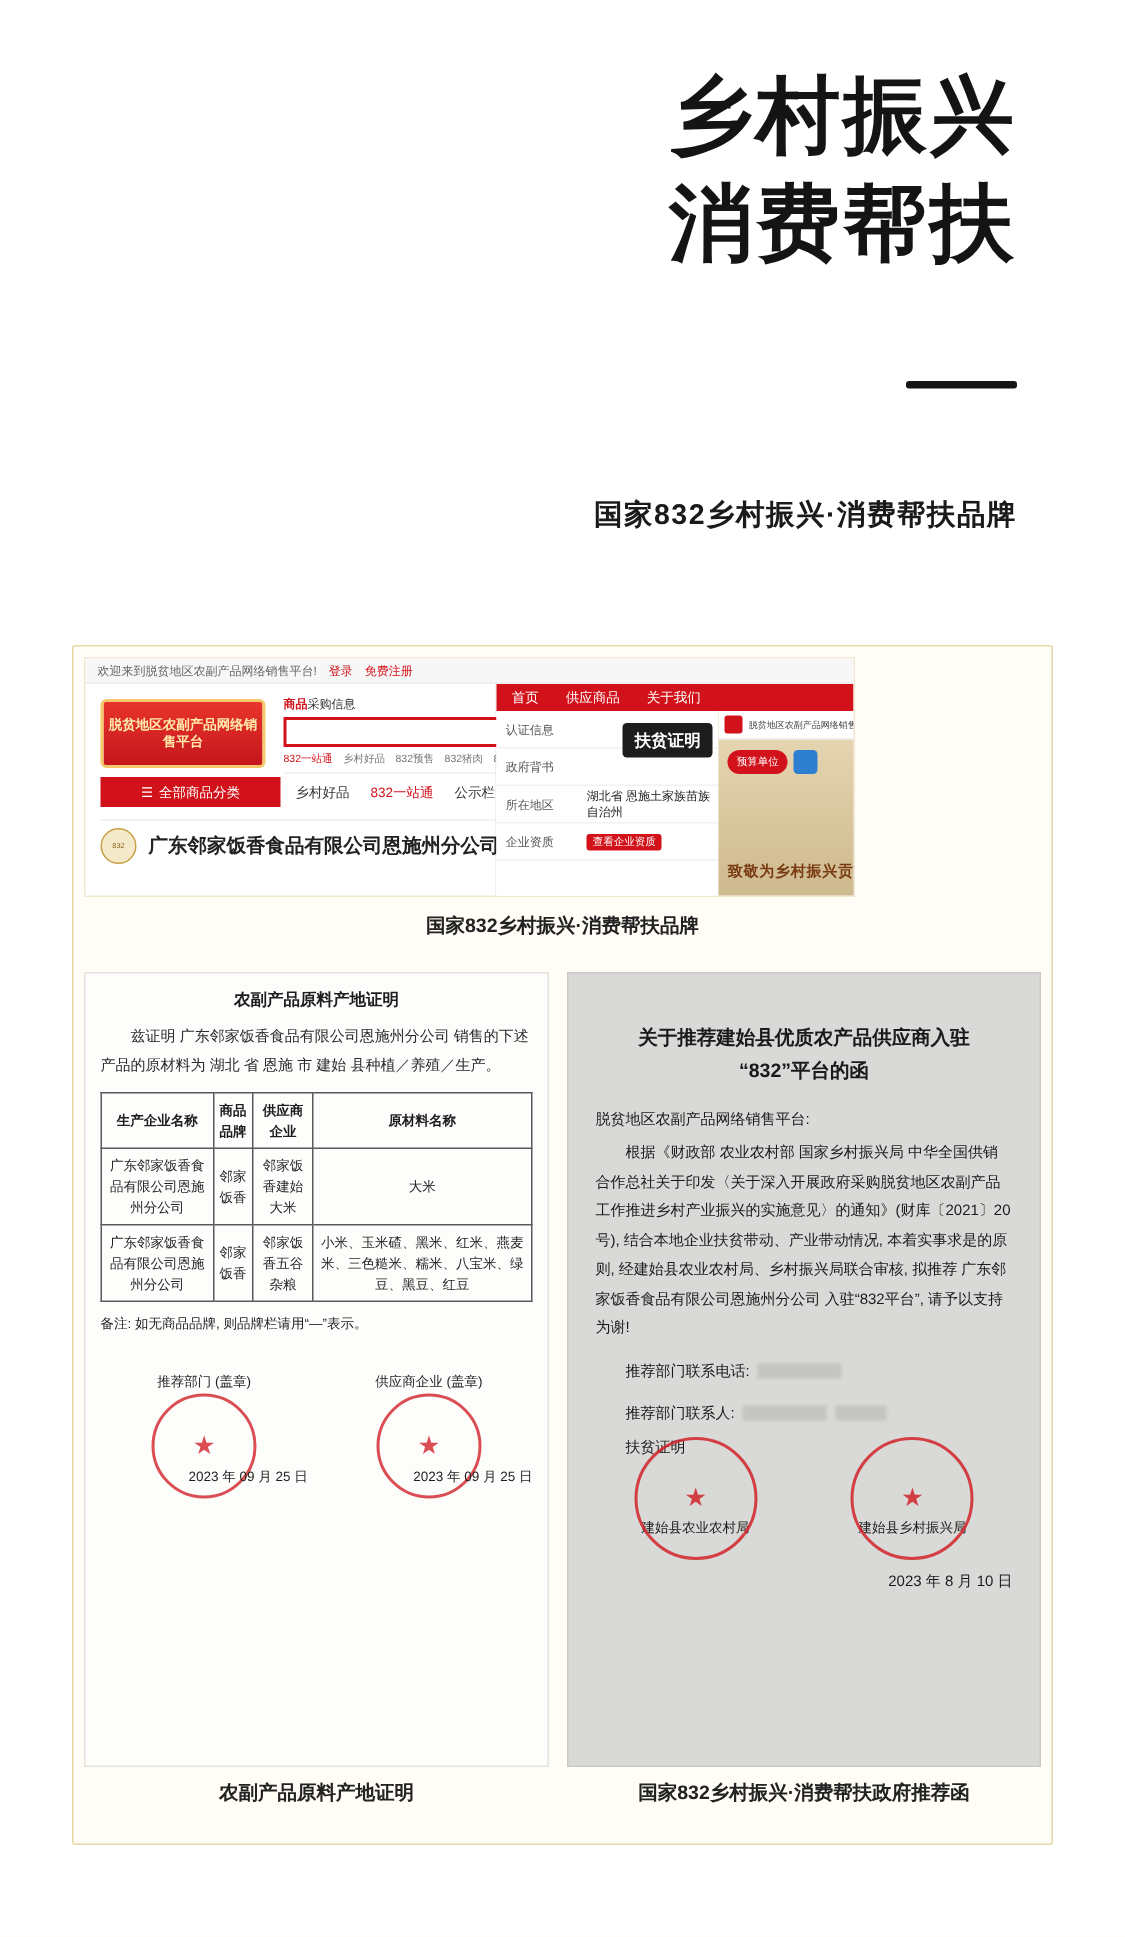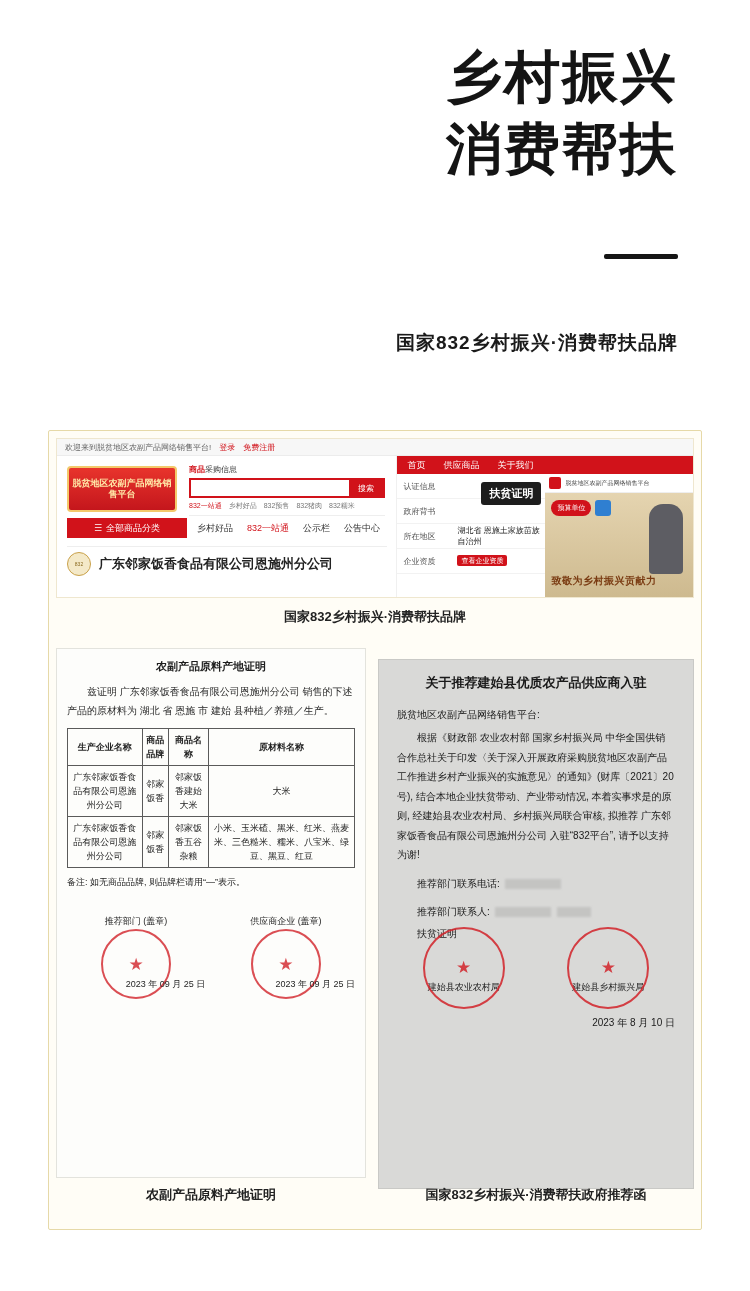--- a/index.html
+++ b/index.html
@@ -41,21 +41,21 @@
     width:654px;height:800px;
     border:1px solid #e6d9a8;
     background:#fffdf6;
     box-sizing:border-box;
     border-radius:2px;
   }
 
   
   .shot{
     position:absolute;left:56px;top:438px;
-    width:638px;height:160px;
+    width:514px;height:160px;
     background:#fff;
     border:1px solid #efe7cf;
     box-sizing:border-box;
     overflow:hidden;
     font-size:9px;
   }
   .shot-topbar{
     height:16px;background:#f7f7f7;border-bottom:1px solid #ececec;
     display:flex;align-items:center;gap:8px;padding:0 8px;
     color:#666;font-size:8px;
@@ -204,21 +204,21 @@
     width:66px;height:66px;border-radius:50%;
     border:2px solid #d2232a;color:#d2232a;
     display:flex;align-items:center;justify-content:center;
     font-size:7px;opacity:.8;
   }
   .stamp .star{font-size:17px;color:#d2232a;}
 
   .doc-right{
     position:absolute;left:378px;top:648px;width:316px;height:530px;
     background:#d9d9d7;border:1px solid #c9c9c6;box-sizing:border-box;
-    padding:12px 18px;font-size:10px;color:#1a1a1a;margin-top:11px;
+    padding:32px 18px;font-size:10px;color:#1a1a1a;
   }
   .doc-right .rtitle{
     text-align:center;font-size:13px;font-weight:bold;line-height:22px;margin-bottom:14px;
   }
   .doc-right .lead{font-size:10px;margin-bottom:6px;}
   .doc-right .para{line-height:19.5px;text-indent:2em;font-size:10px;}
   .doc-right .contact{margin-top:10px;line-height:18px;text-indent:2em;}
   .redact{
     display:inline-block;height:10px;width:56px;background:#c4c4c2;
     vertical-align:middle;margin:0 2px;filter:blur(1px);
@@ -343,21 +343,21 @@
   <div class="cap cap-shot">国家832乡村振兴·消费帮扶品牌</div>
 
   <div class="doc-left">
     <div class="dtitle">农副产品原料产地证明</div>
     <div class="para">兹证明 广东邻家饭香食品有限公司恩施州分公司 销售的下述产品的原材料为 湖北 省 恩施 市 建始 县种植／养殖／生产。</div>
     <table class="pt">
       <tbody>
           <tr>
         <th>生产企业名称</th>
         <th>商品品牌</th>
-        <th>商品名称</th>
+        <th>供应商企业</th>
         <th>原材料名称</th>
       </tr>
       <tr>
         <td>广东邻家饭香食品有限公司恩施州分公司</td>
         <td>邻家饭香</td>
         <td>邻家饭香建始大米</td>
         <td>大米</td>
       </tr>
       <tr>
         <td>广东邻家饭香食品有限公司恩施州分公司</td>
@@ -383,20 +383,21 @@
         </div>
         <div class="date">2023 年 09 月 25 日</div>
       </div>
     </div>
   </div>
   <div class="cap cap-left">农副产品原料产地证明</div>
 
   <div class="doc-right">
     <div class="rtitle">
       <div>关于推荐建始县优质农产品供应商入驻</div>
+      <div>“832”平台的函</div>
     </div>
     <div class="lead">脱贫地区农副产品网络销售平台:</div>
     <div class="para">根据《财政部 农业农村部 国家乡村振兴局 中华全国供销合作总社关于印发〈关于深入开展政府采购脱贫地区农副产品工作推进乡村产业振兴的实施意见〉的通知》(财库〔2021〕20 号), 结合本地企业扶贫带动、产业带动情况, 本着实事求是的原则, 经建始县农业农村局、乡村振兴局联合审核, 拟推荐 广东邻家饭香食品有限公司恩施州分公司 入驻“832平台”, 请予以支持为谢!</div>
     <div class="contact">
       <span>推荐部门联系电话:</span>
       <span class="redact"></span>
     </div>
     <div class="contact">
       <span>推荐部门联系人:</span>
       <span class="redact"></span>

